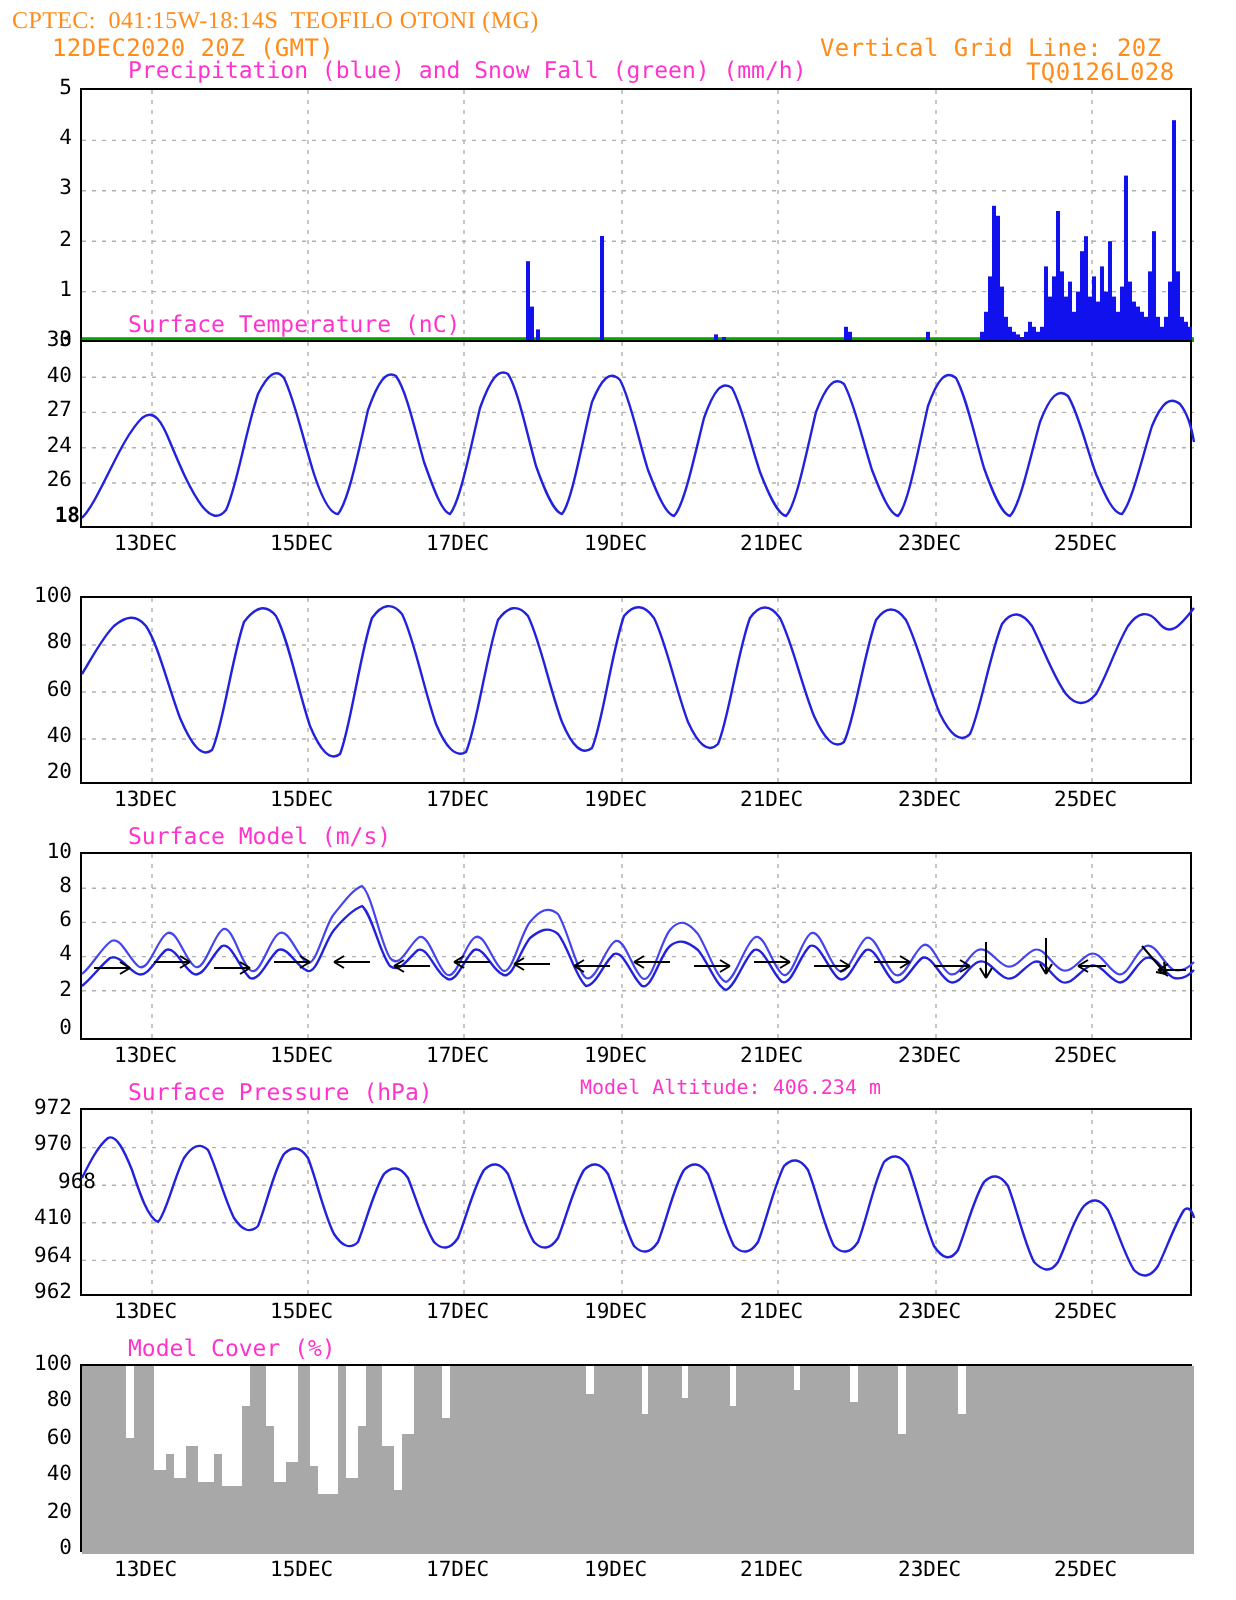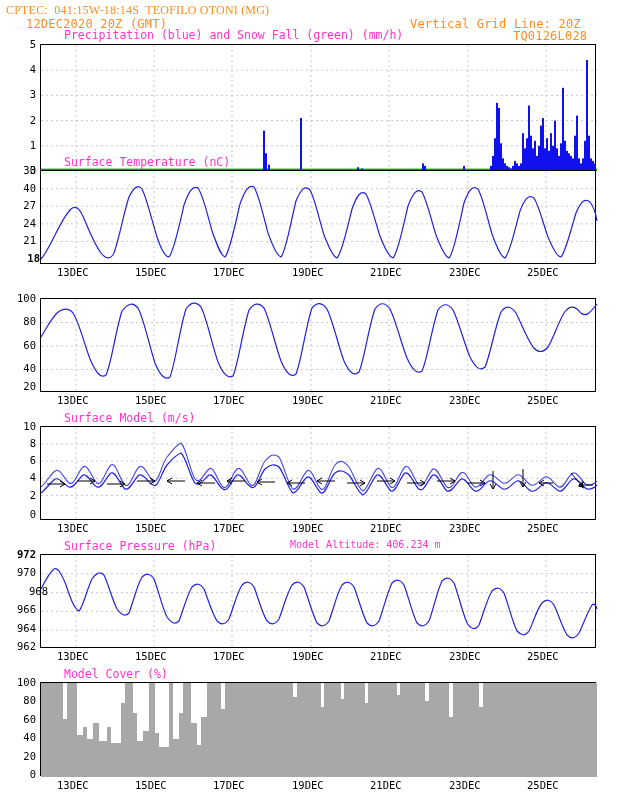--- a/index.html
+++ b/index.html
@@ -179,21 +179,21 @@
              C357,82 362,56 367,35 C372,22 376,17 381,21 C386,30 390,48 395,64 C400,77 404,86 408,87
              C413,82 418,54 423,32 C428,18 432,14 437,18 C442,27 446,46 451,63 C456,77 460,86 464,87
              C469,82 474,58 479,40 C484,27 488,23 493,27 C498,35 502,52 507,66 C512,78 516,86 520,86
              C525,80 530,58 535,42 C540,30 544,27 549,31 C553,36 555,44 556,50"></path>
       </svg>
     </div>
     <div class="ylab" style="left:8px;top:9px;width:28px;">33</div>
     <div class="ylab" style="left:8px;top:27px;width:28px;">40</div>
     <div class="ylab" style="left:8px;top:44px;width:28px;">27</div>
     <div class="ylab" style="left:8px;top:62px;width:28px;">24</div>
-    <div class="ylab" style="left:8px;top:79px;width:28px;">21</div>
+    <div class="ylab" style="left:8px;top:79px;width:28px;">26</div>
     <div class="ylab" style="left:12px;top:97px;width:28px;font-weight:bold;">18</div>
 
     <div class="xlab" style="left:57px;top:111px;">13DEC</div>
     <div class="xlab" style="left:135px;top:111px;">15DEC</div>
     <div class="xlab" style="left:213px;top:111px;">17DEC</div>
     <div class="xlab" style="left:292px;top:111px;">19DEC</div>
     <div class="xlab" style="left:370px;top:111px;">21DEC</div>
     <div class="xlab" style="left:449px;top:111px;">23DEC</div>
     <div class="xlab" style="left:527px;top:111px;">25DEC</div>
   </div>
@@ -343,24 +343,24 @@
              C205,26 209,26 213,32 C217,42 221,58 226,66 C230,70 234,70 238,64 C242,54 246,38 251,30
              C255,26 259,26 263,32 C267,42 271,58 276,68 C280,72 284,72 288,66 C292,56 296,38 301,30
              C305,26 309,26 313,32 C317,42 321,58 326,68 C330,72 334,72 338,66 C342,56 346,38 351,28
              C355,24 359,24 363,30 C367,40 371,58 376,68 C380,72 384,72 388,66 C392,56 396,36 401,26
              C405,22 409,22 413,28 C417,38 421,56 426,68 C430,74 434,76 438,70 C442,60 446,44 451,36
              C455,32 459,32 463,38 C467,48 471,66 476,76 C480,80 484,82 488,76 C492,68 496,54 501,48
              C505,44 509,44 513,50 C517,58 521,72 526,80 C530,84 534,84 538,78 C542,70 546,58 551,50
              C553,48 555,50 556,54"></path>
       </svg>
     </div>
-    <div class="ylab" style="left:0px;top:9px;width:36px;font-weight:bold;">972</div>
+    <div class="ylab" style="left:0px;top:9px;width:36px;">972</div>
     <div class="ylab" style="left:0px;top:27px;width:36px;">970</div>
     <div class="ylab" style="left:0px;top:46px;width:48px;">968</div>
-    <div class="ylab" style="left:0px;top:64px;width:36px;">966</div>
+    <div class="ylab" style="left:0px;top:64px;width:36px;">410</div>
     <div class="ylab" style="left:0px;top:83px;width:36px;">964</div>
     <div class="ylab" style="left:0px;top:101px;width:36px;">962</div>
 
     <div class="xlab" style="left:57px;top:111px;">13DEC</div>
     <div class="xlab" style="left:135px;top:111px;">15DEC</div>
     <div class="xlab" style="left:213px;top:111px;">17DEC</div>
     <div class="xlab" style="left:292px;top:111px;">19DEC</div>
     <div class="xlab" style="left:370px;top:111px;">21DEC</div>
     <div class="xlab" style="left:449px;top:111px;">23DEC</div>
     <div class="xlab" style="left:527px;top:111px;">25DEC</div>

